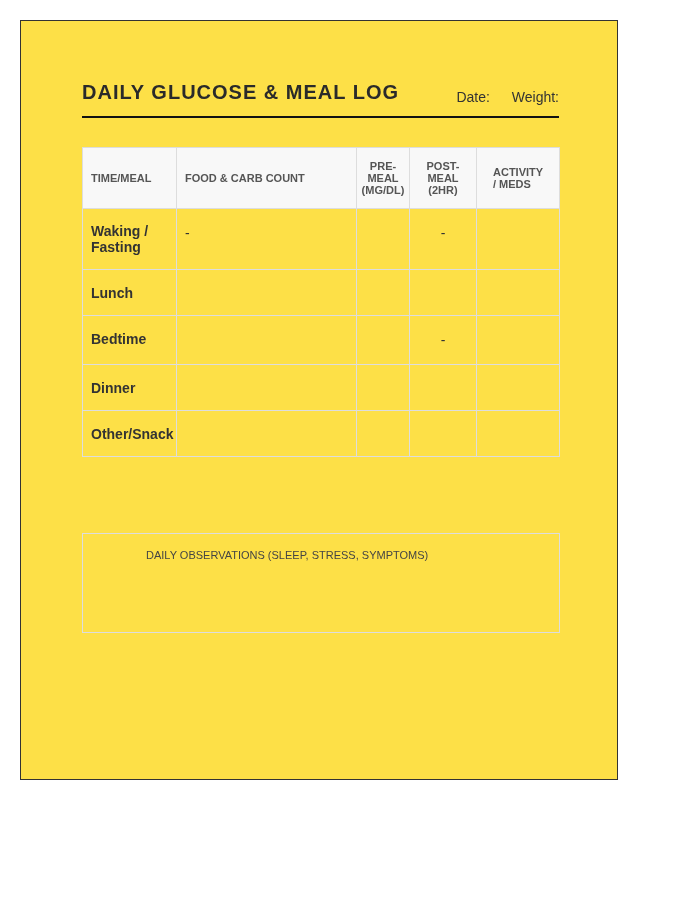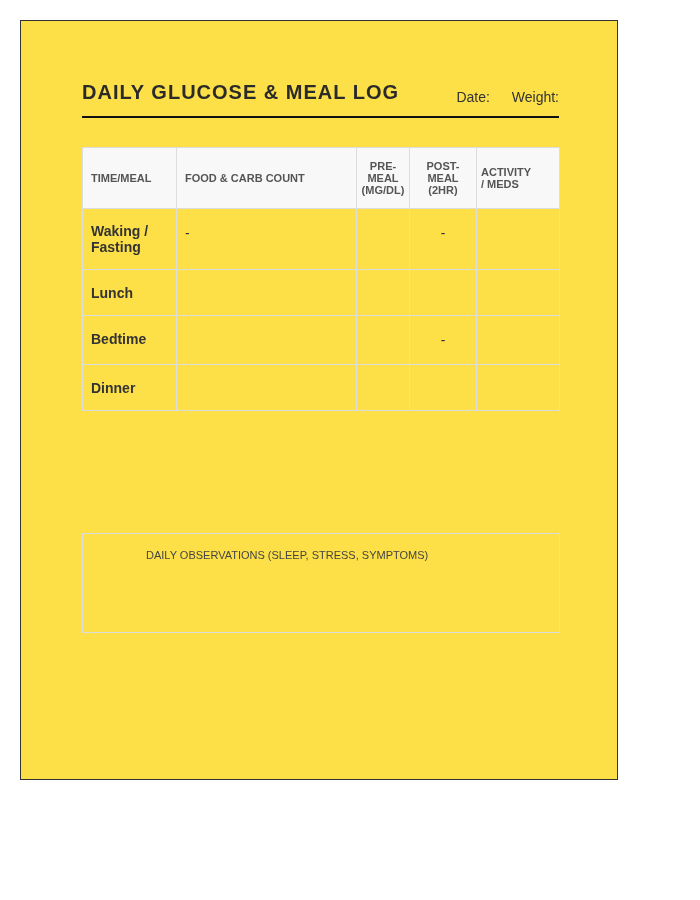--- a/index.html
+++ b/index.html
@@ -9,21 +9,21 @@
     .title { position:absolute; left:0; top:0; font-size:20px; font-weight:bold; letter-spacing:1px; color:#2a2a2a; }
     .meta { position:absolute; right:0; top:8px; font-size:14px; color:#333; }
     .meta span { margin-left:18px; }
     table.log { position:absolute; left:61px; top:126px; width:478px; border-collapse:collapse; }
     table.log th, table.log td { border:1px solid #ddd; box-sizing:border-box; }
     table.log th { background:#f8f8f8; font-size:11px; font-weight:bold; color:#555; height:61px; vertical-align:middle; }
     th.c-time { font-size:14px; text-align:left; padding-left:8px; width:94px; color:#444; font-weight:bold; }
     th.c-food { text-align:left; padding-left:8px; width:180px; }
     th.c-pre { width:53px; line-height:12px; }
     th.c-post { text-align:center; width:67px; line-height:12px; }
-    th.c-act { text-align:left; padding-left:4px; line-height:12px; }
+    th.c-act { text-align:left; padding-left:16px; line-height:12px; }
     td { font-size:14px; vertical-align:middle; }
     td.rowlabel { font-weight:bold; padding-left:8px; color:#333; }
     td.dash-left { text-align:left; padding-left:8px; vertical-align:top; padding-top:16px; }
     td.dash-center { text-align:center; }
     td.dash-top { vertical-align:top; padding-top:16px; }
     .obs { position:absolute; left:61px; top:512px; width:478px; height:100px; border:1px solid #ddd; box-sizing:border-box; }
     .obs-label { position:absolute; left:15px; top:15px; font-size:11px; color:#444;padding-left:48px; }
   </style>
 </head>
 <body>
@@ -69,19 +69,26 @@
         <td class="dash-center">-</td>
         <td></td>
       </tr>
       <tr style="height:46px">
         <td class="rowlabel">Dinner</td>
         <td></td>
         <td></td>
         <td class="dash-center"></td>
         <td></td>
       </tr>
+      <tr style="height:46px">
+        <td class="rowlabel">Other/Snack</td>
+        <td></td>
+        <td></td>
+        <td class="dash-center"></td>
+        <td></td>
+      </tr>
     </tbody>
   </table>
 
   <div class="obs">
     <div class="obs-label">DAILY OBSERVATIONS (SLEEP, STRESS, SYMPTOMS)</div>
   </div>
 </div>
 
 </body></html>

